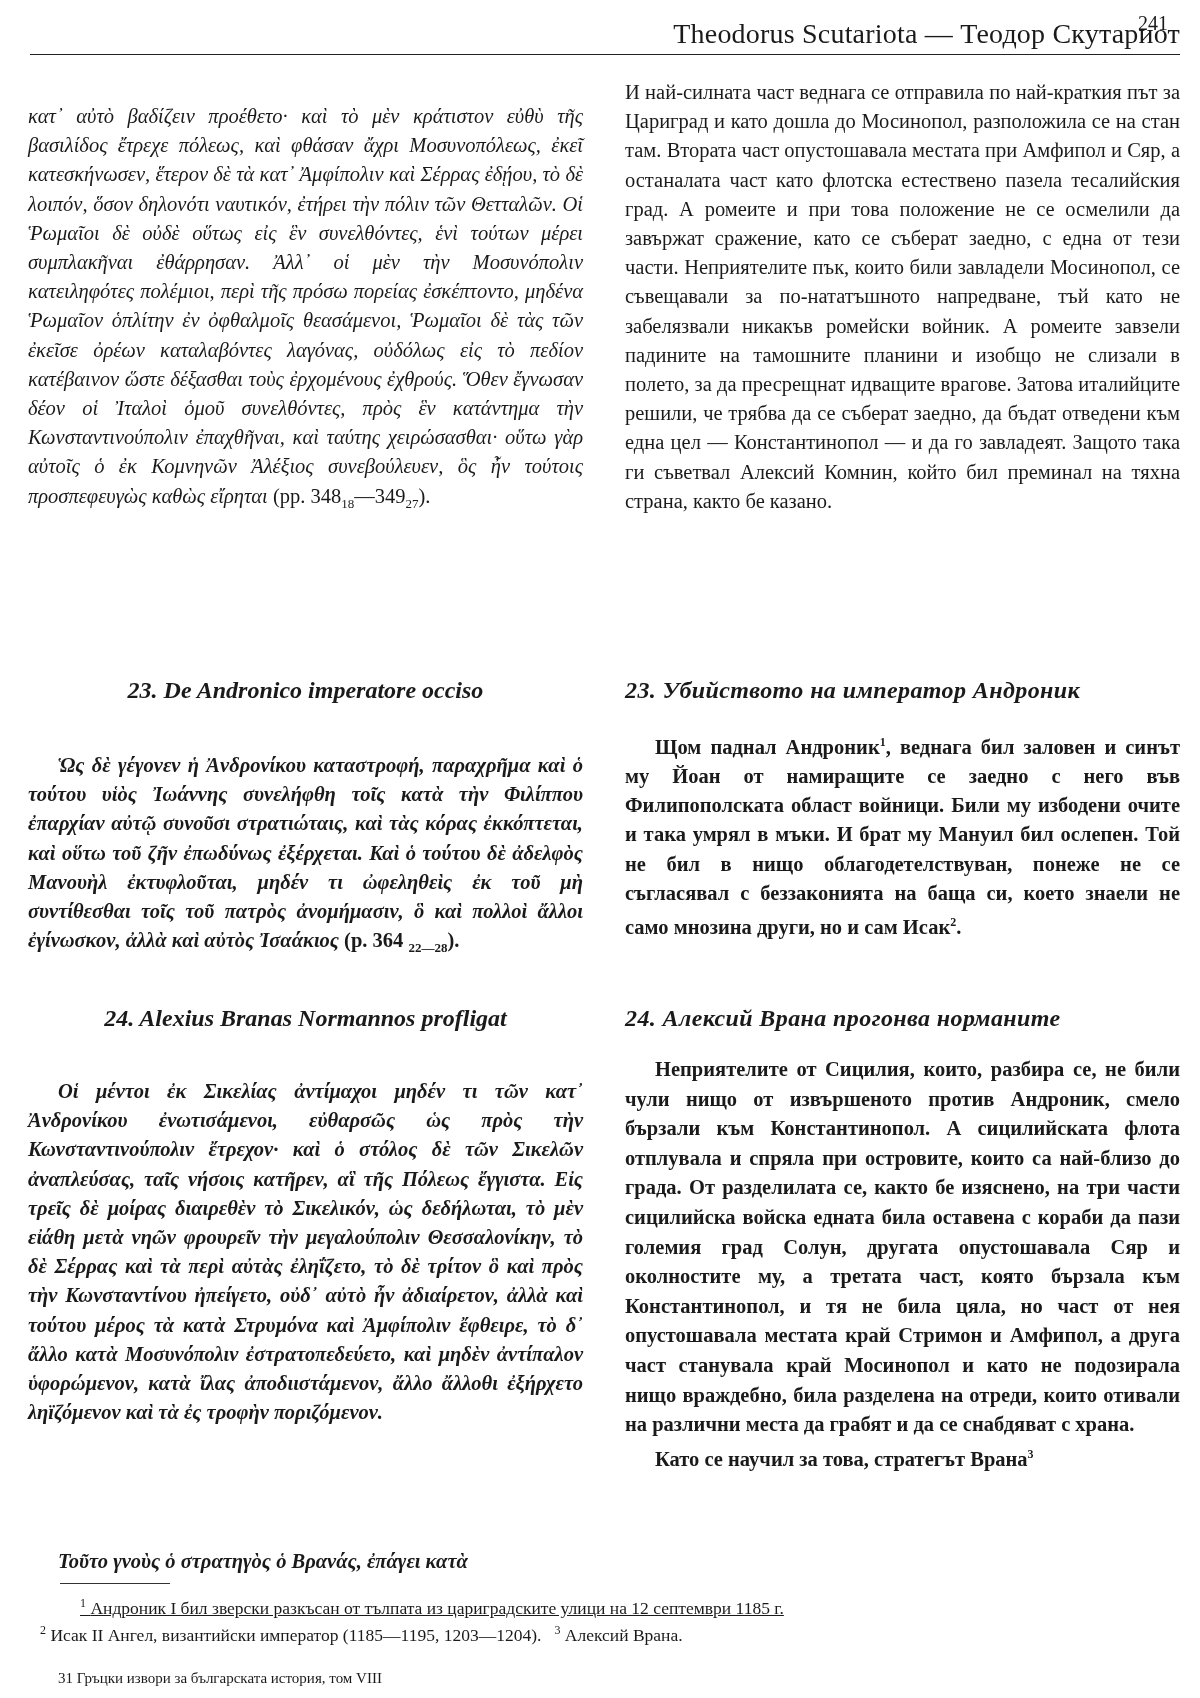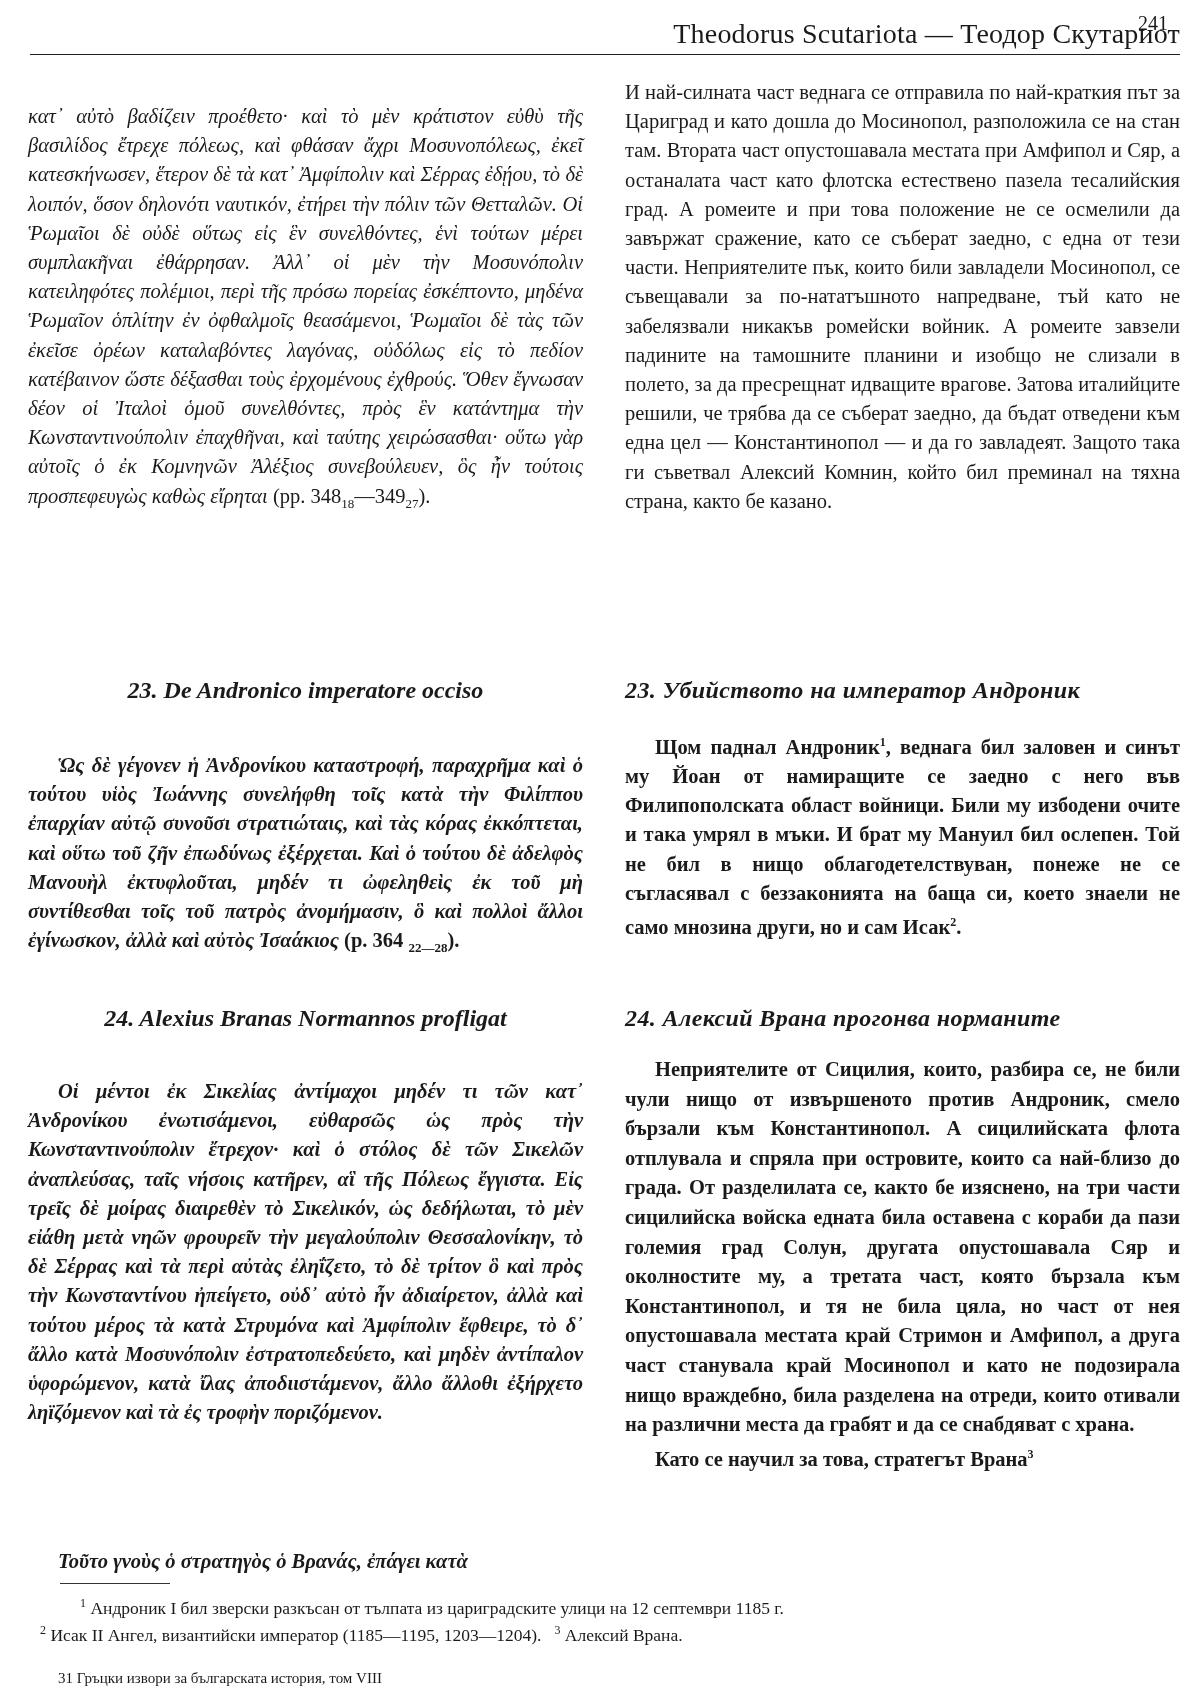--- a/index.html
+++ b/index.html
@@ -52,21 +52,21 @@
   .sec-right-24-h { position: absolute; left: 625px; top: 1003px; width: 555px; }
   .sec-right-24-b { position: absolute; left: 625px; top: 1055px; width: 555px; font-size: 20.5px; line-height: 29.6px; }
 
   .fn-rule {
     position: absolute; left: 60px; top: 1583px; width: 110px; border-top: 1px solid #333;
   }
   .footnotes {
     position: absolute; left: 40px; right: 30px; top: 1592px;
     font-size: 17.5px; line-height: 22px;
   }
-  .fn-line-1 { text-indent: 40px; text-align: justify; }
+  .fn-line-1 { text-indent: 40px; text-align: justify; text-decoration: underline; }
   .signature {
     position: absolute; left: 58px; top: 1670px; font-size: 15px;
   }
 </style>
 </head>
 <body>
 
 <div class="running-head">
   <div class="running-title">Theodorus Scutariota — Теодор Скутариот</div>
   <div class="page-number">241</div>

